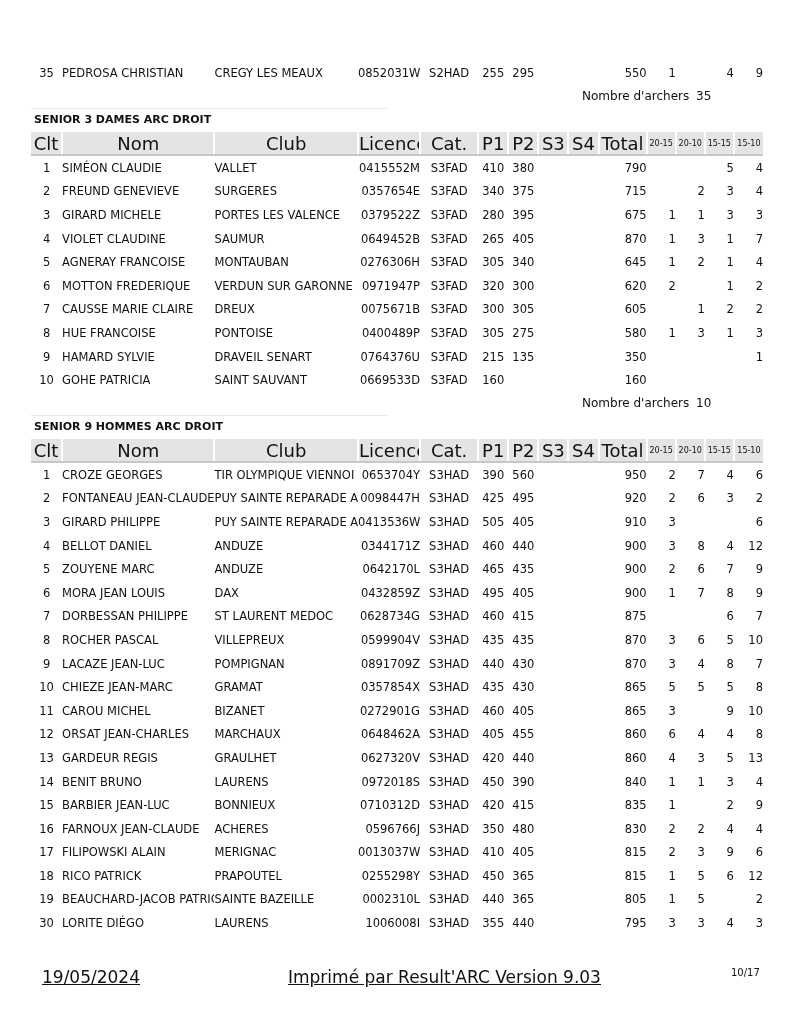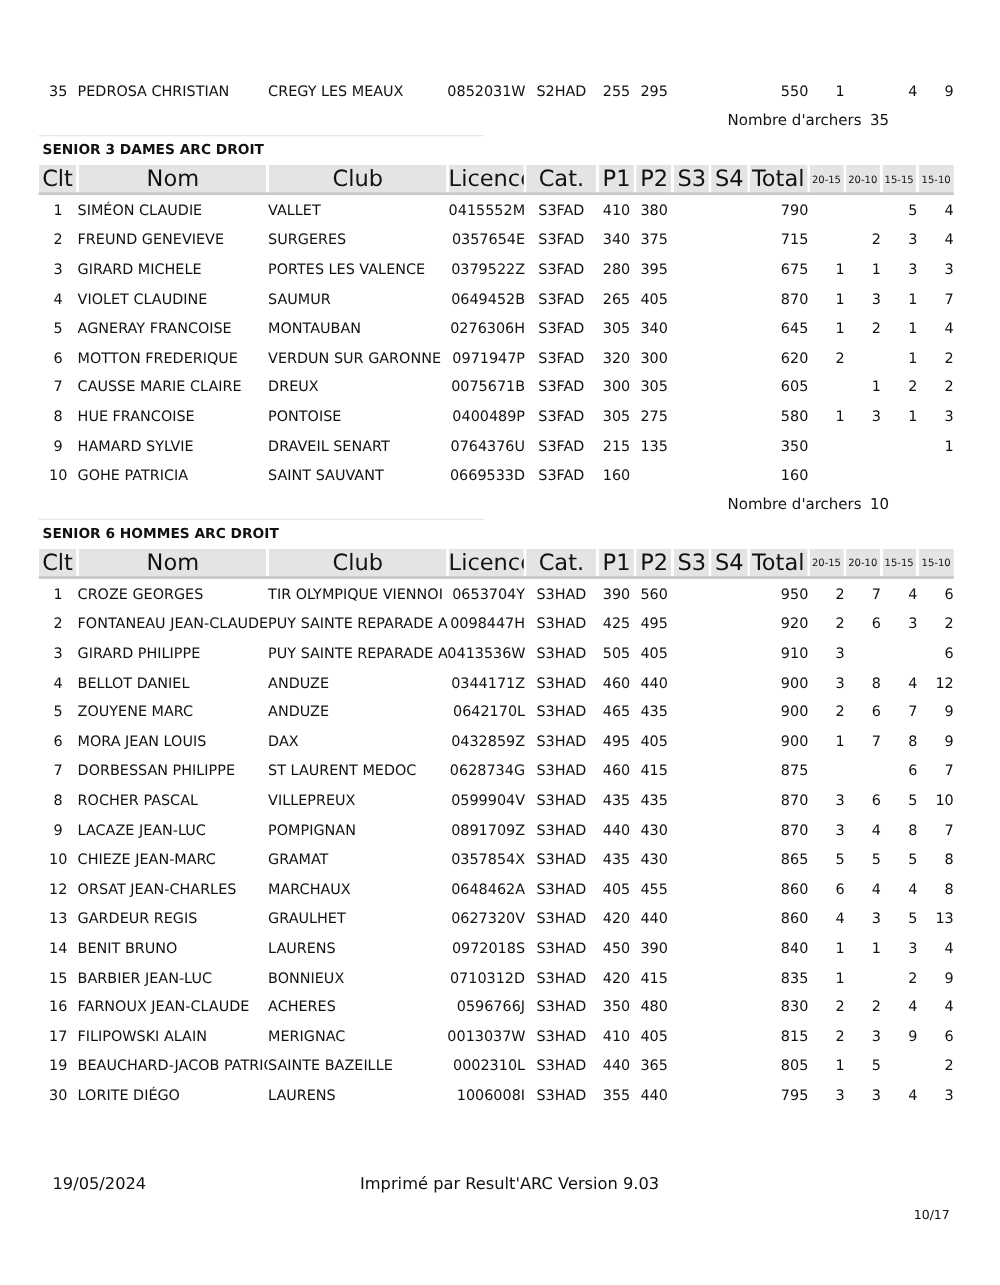--- a/index.html
+++ b/index.html
@@ -14,21 +14,21 @@
   td.c { text-align:center; }
   td.r { text-align:right; padding-right:8px; }
   td.l { text-align:left; padding-left:3px; }
   td.lic { font-size:10px; text-align:right; padding-left:6px; }
   td.sc { text-align:right; padding-right:6px; }
   .title { position:absolute; left:34px; font-weight:bold; font-size:11px; }
   .title-rule { position:absolute; left:31px; width:356px; height:1px; background:#e6e6e6; }
   .count { position:absolute; font-size:12px; }
   .count .lbl { position:absolute; left:0; white-space:nowrap; }
   .count .num { position:absolute; left:114px; white-space:nowrap; }
-  .footer { position:absolute; top:940px; font-size:13px; }
+  .footer { position:absolute; top:967px; font-size:17px;text-decoration:underline; }
   .page-num { position:absolute; top:967px; left:731px; font-size:10px; }
   col.clt{width:31px} col.nom{width:152px} col.club{width:143px} col.lic{width:62px} col.cat{width:58px}
   col.p{width:30px} col.tot{width:48px} col.s{width:29px}
 </style>
 </head>
 <body>
 
 <div class="page">
 
   <table class="res" style="top:61px;">
@@ -271,21 +271,21 @@
           <td class="sc"></td>
         </tr>
       </tbody>
   </table>
   <div class="count" style="top:396px; left:582px;">
     <span class="lbl">Nombre d'archers</span>
     <span class="num">10</span>
   </div>
 
   <div class="title-rule" style="top:415px;"></div>
-  <div class="title" style="top:420px;">SENIOR 6 HOMMES ARC DROIT</div>
+  <div class="title" style="top:420px;">SENIOR 9 HOMMES ARC DROIT</div>
   <table class="res" style="top:439px;">
     <colgroup>
         <col class="clt">
         <col class="nom">
         <col class="club">
         <col class="lic">
         <col class="cat">
         <col class="p">
         <col class="p">
         <col class="p">
@@ -469,20 +469,36 @@
           <td class="c">430</td>
           <td class="c"></td>
           <td class="c"></td>
           <td class="r">865</td>
           <td class="sc">5</td>
           <td class="sc">5</td>
           <td class="sc">5</td>
           <td class="sc">8</td>
         </tr>
         <tr>
+          <td class="c">11</td>
+          <td class="l">CAROU MICHEL</td>
+          <td class="l">BIZANET</td>
+          <td class="lic">0272901G</td>
+          <td class="c">S3HAD</td>
+          <td class="c">460</td>
+          <td class="c">405</td>
+          <td class="c"></td>
+          <td class="c"></td>
+          <td class="r">865</td>
+          <td class="sc">3</td>
+          <td class="sc"></td>
+          <td class="sc">9</td>
+          <td class="sc">10</td>
+        </tr>
+        <tr>
           <td class="c">12</td>
           <td class="l">ORSAT JEAN-CHARLES</td>
           <td class="l">MARCHAUX</td>
           <td class="lic">0648462A</td>
           <td class="c">S3HAD</td>
           <td class="c">405</td>
           <td class="c">455</td>
           <td class="c"></td>
           <td class="c"></td>
           <td class="r">860</td>
@@ -563,20 +579,36 @@
           <td class="c">S3HAD</td>
           <td class="c">410</td>
           <td class="c">405</td>
           <td class="c"></td>
           <td class="c"></td>
           <td class="r">815</td>
           <td class="sc">2</td>
           <td class="sc">3</td>
           <td class="sc">9</td>
           <td class="sc">6</td>
+        </tr>
+        <tr>
+          <td class="c">18</td>
+          <td class="l">RICO PATRICK</td>
+          <td class="l">PRAPOUTEL</td>
+          <td class="lic">0255298Y</td>
+          <td class="c">S3HAD</td>
+          <td class="c">450</td>
+          <td class="c">365</td>
+          <td class="c"></td>
+          <td class="c"></td>
+          <td class="r">815</td>
+          <td class="sc">1</td>
+          <td class="sc">5</td>
+          <td class="sc">6</td>
+          <td class="sc">12</td>
         </tr>
         <tr>
           <td class="c">19</td>
           <td class="l">BEAUCHARD-JACOB PATRIC</td>
           <td class="l">SAINTE BAZEILLE</td>
           <td class="lic">0002310L</td>
           <td class="c">S3HAD</td>
           <td class="c">440</td>
           <td class="c">365</td>
           <td class="c"></td>

